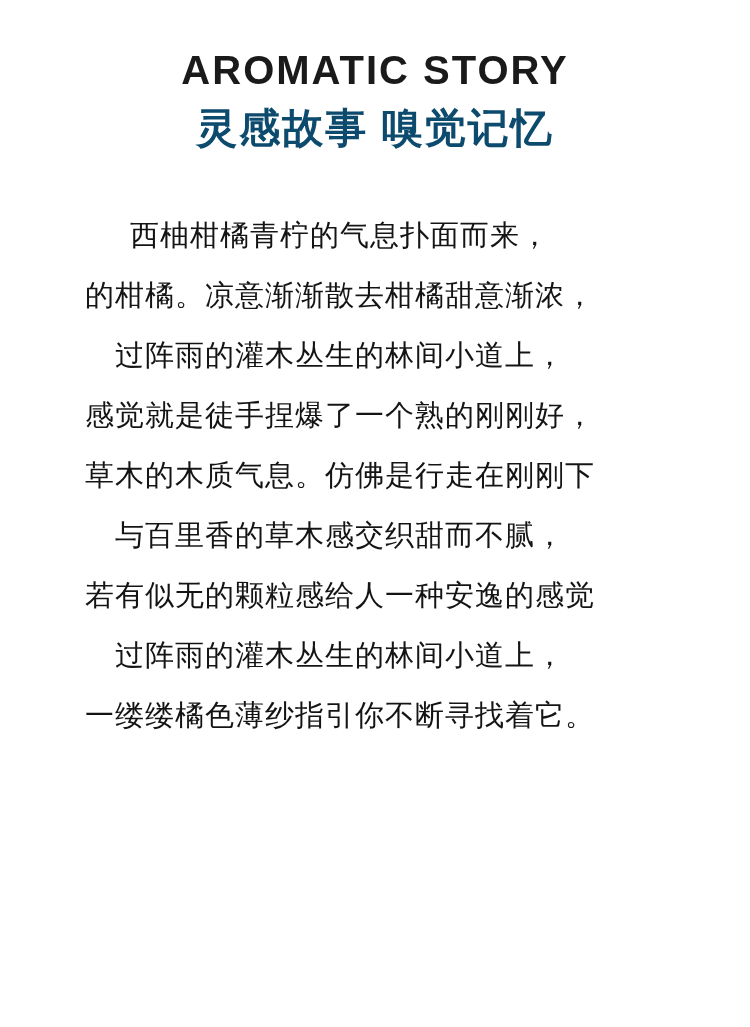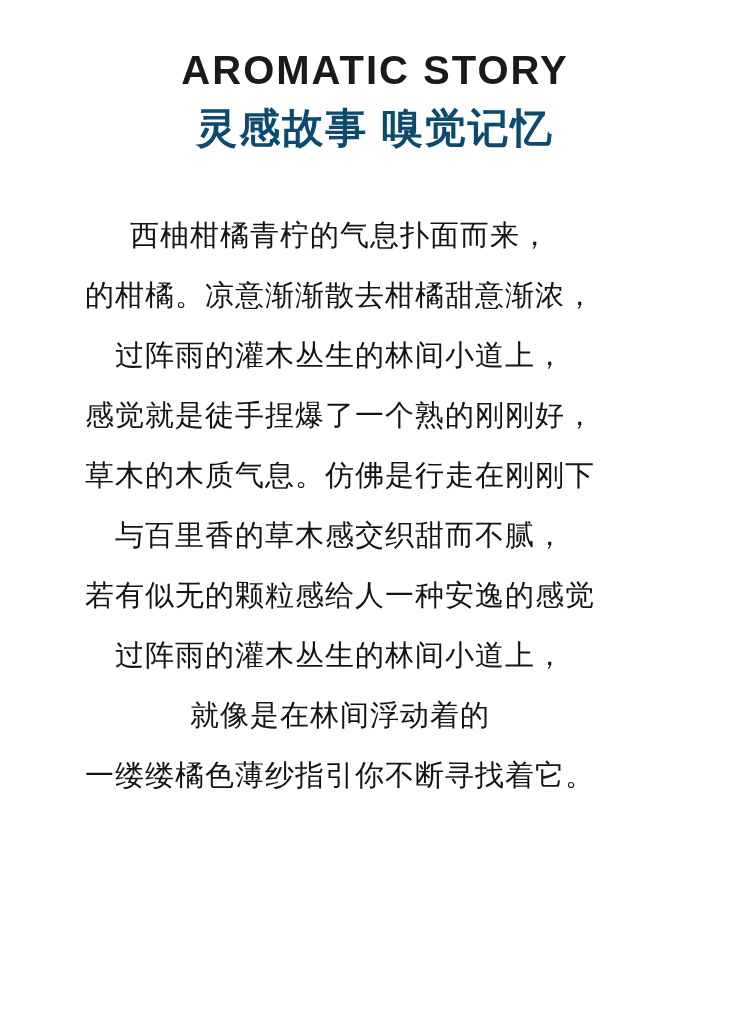--- a/index.html
+++ b/index.html
@@ -60,16 +60,15 @@
 
   <div class="story">
     <p>西柚柑橘青柠的气息扑面而来，</p>
     <p>的柑橘。凉意渐渐散去柑橘甜意渐浓，</p>
     <p>过阵雨的灌木丛生的林间小道上，</p>
     <p>感觉就是徒手捏爆了一个熟的刚刚好，</p>
     <p>草木的木质气息。仿佛是行走在刚刚下</p>
     <p>与百里香的草木感交织甜而不腻，</p>
     <p>若有似无的颗粒感给人一种安逸的感觉</p>
     <p>过阵雨的灌木丛生的林间小道上，</p>
-    <p>就像是在林间浮动着的</p>
     <p>一缕缕橘色薄纱指引你不断寻找着它。</p>
   </div>
 </div>
 
 </body></html>

